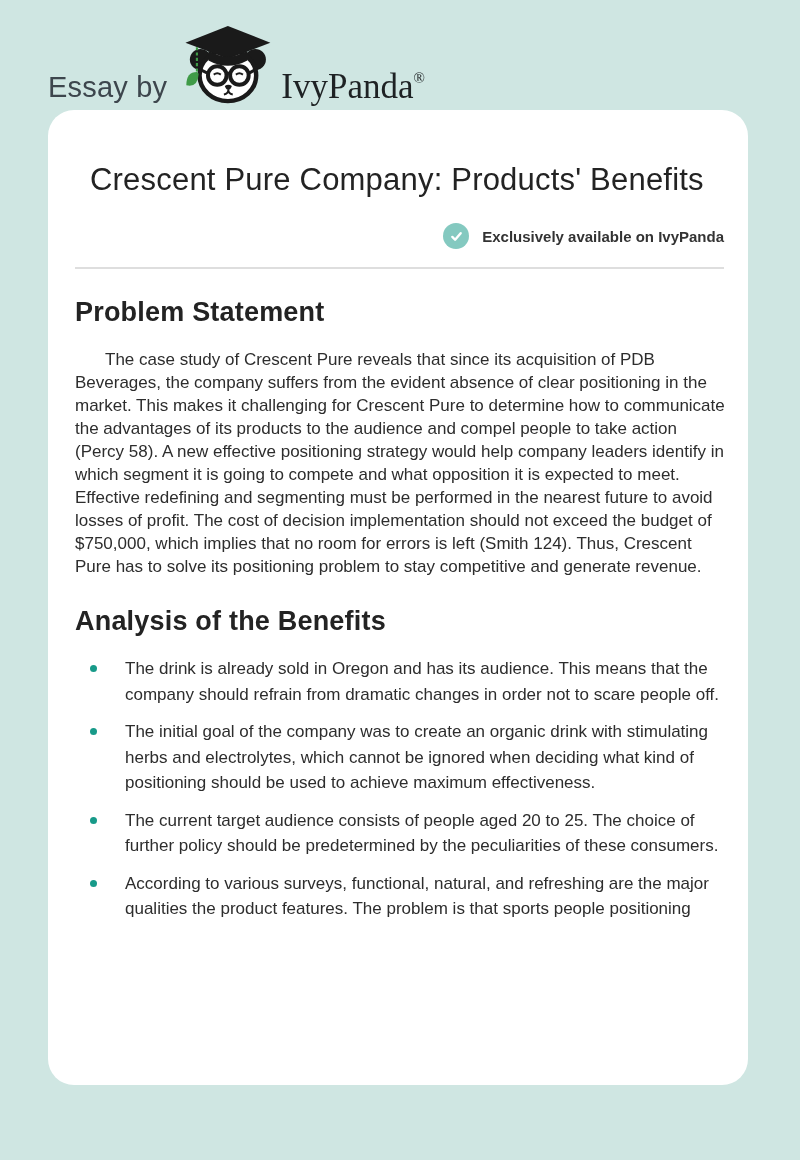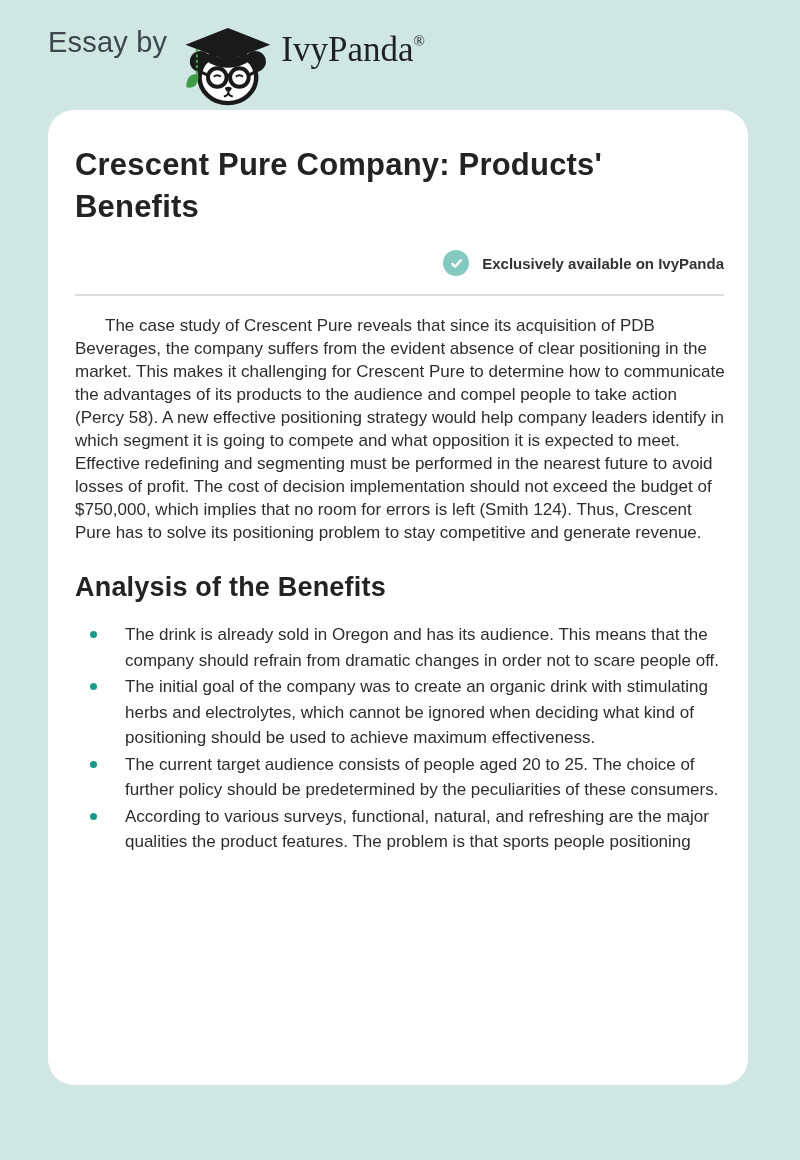--- a/index.html
+++ b/index.html
@@ -18,21 +18,21 @@
   html,body{margin:0;padding:0;}
   body{
     width:800px;height:1160px;
     background:var(--background);
     font-family:"Liberation Sans",sans-serif;
     color:var(--text);
     overflow:hidden;
   }
   
   .site-header{
-    display:flex;align-items:flex-start;
+    display:flex;align-items:flex-end;
     padding:26px 0 0 48px;height:104px;
   }
   .essay-by{
     font-size:29px;color:var(--essayby-ink);
     letter-spacing:.2px;
   }
   .logo{width:92px;height:80px;margin:0 8px 0 14px;flex:0 0 auto;}
   .brand{
     font-family:"Liberation Serif",serif;
     font-weight:normal;font-size:35px;color:var(--brand-ink);
@@ -42,22 +42,22 @@
   .brand sup{font-size:15px;line-height:1;margin-top:2px;}
   
   .card{
     width:700px;margin:6px 0 0 48px;
     background:var(--card);
     border-radius:26px;
     padding:34px 24px 58px 27px;
     min-height:975px;
   }
   h1{
-    margin:0;font-size:31px;line-height:42px;
-    color:var(--heading);font-weight:bold;
+    margin:15px;font-size:31px;line-height:42px;
+    color:var(--heading);font-weight:normal;
     letter-spacing:.2px;
   }
   .badge{
     display:flex;align-items:center;gap:13px;
     margin-top:22px;
     justify-content:flex-end;
   }
   .badge-circle{
     width:26px;height:26px;border-radius:50%;
     background:var(--accent-teal);
@@ -78,21 +78,21 @@
     margin:18px 0 0 0;width:650px;
     font-size:17px;line-height:23px;color:var(--text);
     text-indent:30px;
   }
   ul.factors{
     margin:17px 0 0 0;padding:0;list-style:none;width:650px;
   }
   ul.factors li{
     position:relative;padding-left:50px;
     font-size:17px;line-height:25.5px;color:var(--text);
-    margin-top:1px;
+    margin-top:12px;
   }
   ul.factors li .dot{
     position:absolute;left:15px;top:9px;
     width:7px;height:7px;border-radius:50%;
     background:var(--bullet-teal);
   }
 </style>
 </head>
 <body>
 
@@ -138,20 +138,21 @@
     <span class="badge-circle">
       <svg viewBox="0 0 14 14" aria-hidden="true">
         <polyline points="2.5,7.5 5.5,10.5 11.5,3.5" fill="none" stroke="#ffffff" stroke-width="2.6" stroke-linecap="round" stroke-linejoin="round"></polyline>
       </svg>
     </span>
     <span class="badge-label">Exclusively available on IvyPanda</span>
   </div>
 
   <hr class="rule">
 
+  <h2>Problem Statement</h2>
   <p class="body">The case study of Crescent Pure reveals that since its acquisition of PDB Beverages, the company suffers from the evident absence of clear positioning in the market. This makes it challenging for Crescent Pure to determine how to communicate the advantages of its products to the audience and compel people to take action (Percy 58). A new effective positioning strategy would help company leaders identify in which segment it is going to compete and what opposition it is expected to meet. Effective redefining and segmenting must be performed in the nearest future to avoid losses of profit. The cost of decision implementation should not exceed the budget of $750,000, which implies that no room for errors is left (Smith 124). Thus, Crescent Pure has to solve its positioning problem to stay competitive and generate revenue.</p>
 
   <h2>Analysis of the Benefits</h2>
 
   <ul class="factors">
     <li><span class="dot"></span><span>The drink is already sold in Oregon and has its audience. This means that the company should refrain from dramatic changes in order not to scare people off.</span></li>
     <li><span class="dot"></span><span>The initial goal of the company was to create an organic drink with stimulating herbs and electrolytes, which cannot be ignored when deciding what kind of positioning should be used to achieve maximum effectiveness.</span></li>
     <li><span class="dot"></span><span>The current target audience consists of people aged 20 to 25. The choice of further policy should be predetermined by the peculiarities of these consumers.</span></li>
     <li><span class="dot"></span><span>According to various surveys, functional, natural, and refreshing are the major qualities the product features. The problem is that sports people positioning</span></li>
   </ul>

